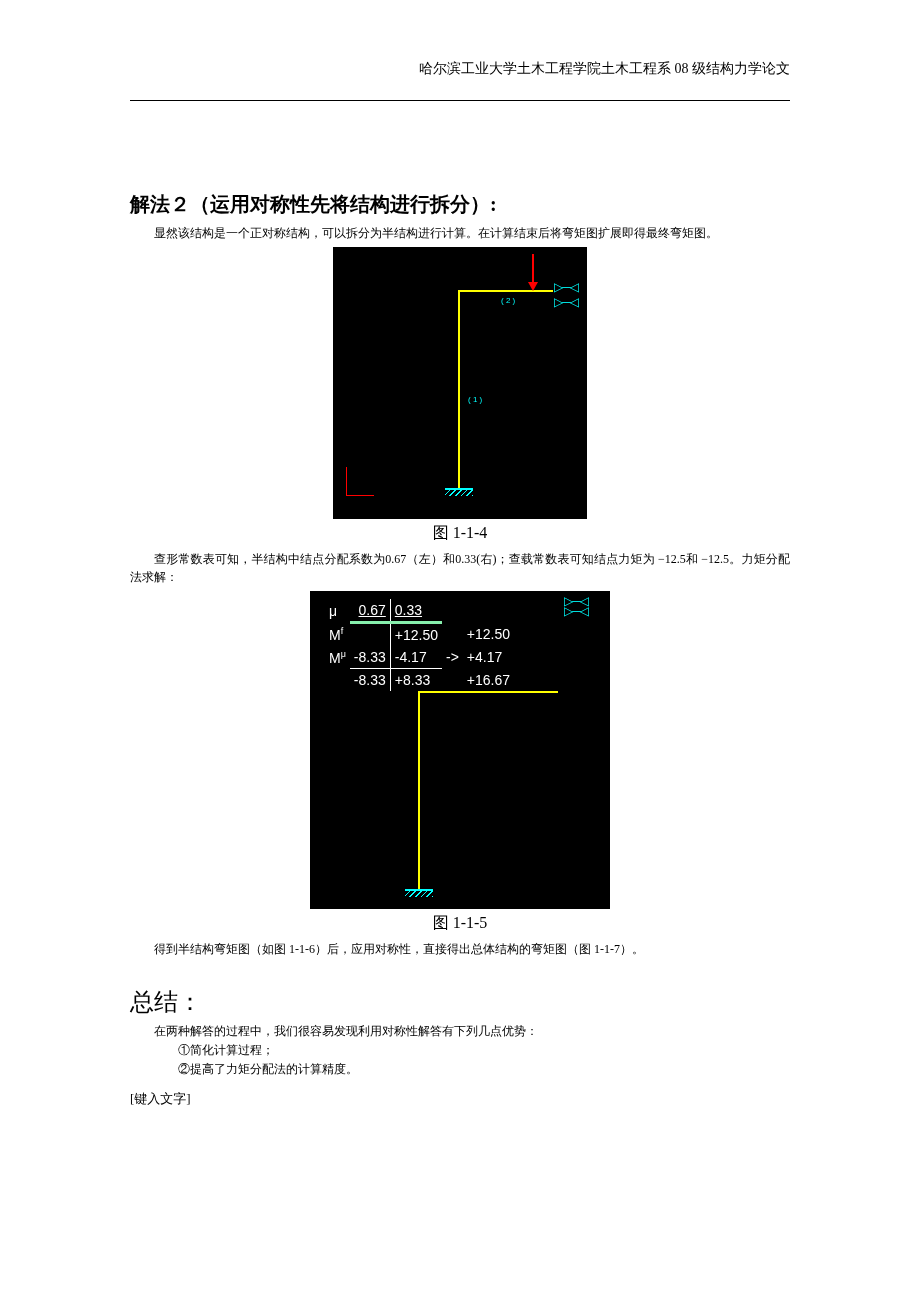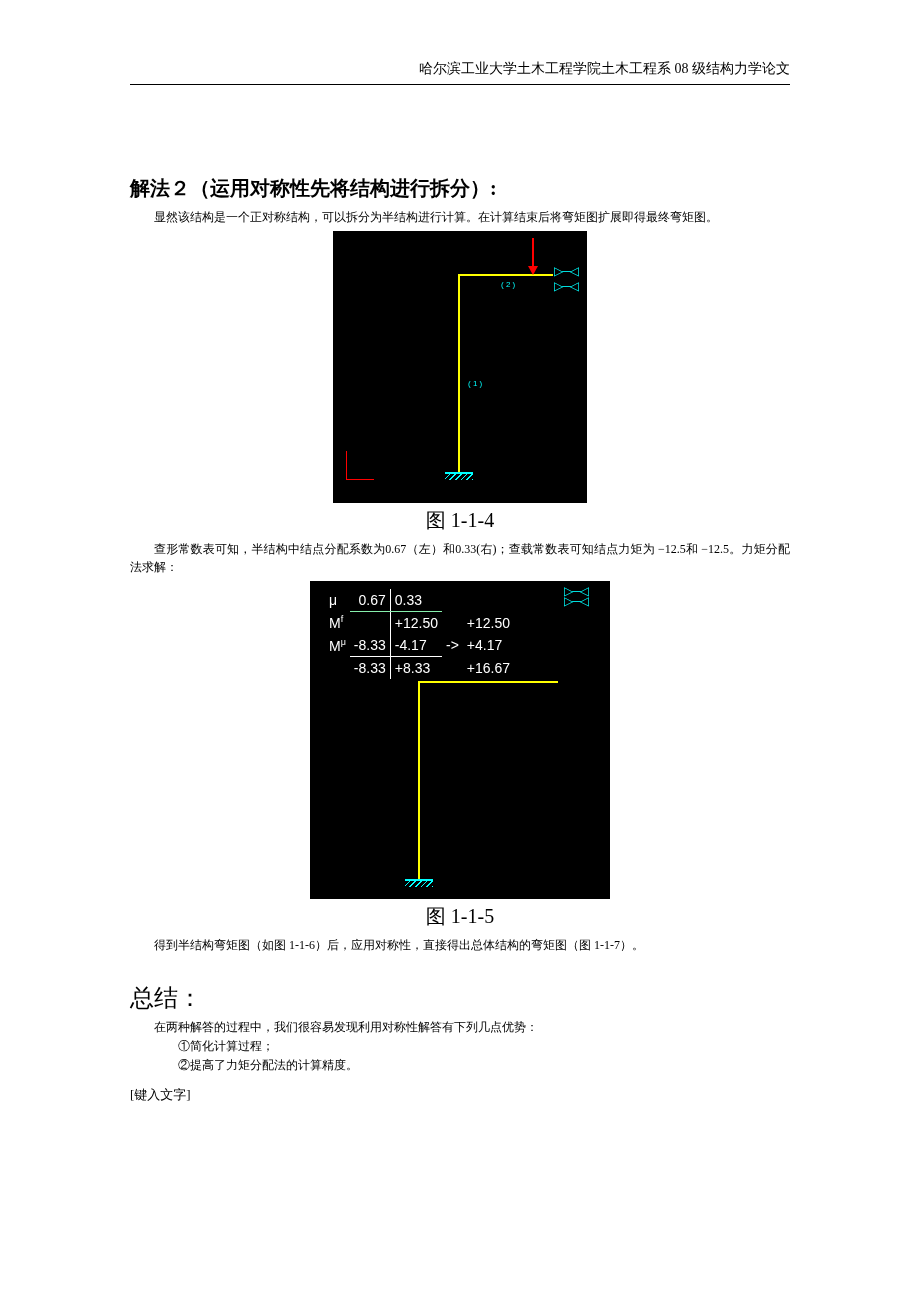--- a/index.html
+++ b/index.html
@@ -10,21 +10,21 @@
     width: 920px;
   }
   .page {
     padding: 60px 130px 30px 130px;
     box-sizing: border-box;
     color: #000;
   }
   .header-line {
     text-align: right;
     font-size: 14px;
-    padding-bottom: 6px;
+    padding-bottom: 22px;
     border-bottom: 1px solid #000;
     margin-bottom: 90px;
   }
   .section-title {
     font-weight: bold;
     font-size: 20px;
     margin-bottom: 6px;
   }
   .body-text {
     font-size: 12px;
@@ -38,21 +38,21 @@
     margin: 4px 0 0 0;
   }
   .fig-canvas {
     background: #000000;
     position: relative;
   }
   .fig1 { width: 254px; height: 272px; }
   .fig2 { width: 300px; height: 318px; }
   .caption {
     text-align: center;
-    font-size: 20px;
+    font-size: 16px;
     margin: 4px 0 6px 0;
   }
   .fig1 .beam-v { position:absolute; left:125px; top:43px; width:2px; height:198px; background:#ffff00; }
   .fig1 .beam-h { position:absolute; left:125px; top:43px; width:95px; height:2px; background:#ffff00; }
   .fig1 .ground { position:absolute; left:112px; top:241px; width:28px; height:2px; background:#00ffff; }
   .fig1 .hatch  { position:absolute; left:112px; top:243px; width:28px; height:6px;
     background: repeating-linear-gradient(-45deg,#00ffff 0 1px,transparent 1px 4px); }
   .fig1 .arrow-shaft { position:absolute; left:199px; top:7px; width:2px; height:30px; background:#ff0000; }
   .fig1 .arrow-head { position:absolute; left:195px; top:35px; width:0; height:0;
     border-left:5px solid transparent; border-right:5px solid transparent; border-top:9px solid #ff0000; }
@@ -68,21 +68,21 @@
   .fig2 .hatch  { position:absolute; left:95px; top:300px; width:28px; height:6px;
     background: repeating-linear-gradient(-45deg,#00ffff 0 1px,transparent 1px 4px); }
   .fig2 .roller { position:absolute; left:254px; top:5px; font-size:12px; color:#00ffff; line-height:10px; font-family:sans-serif; letter-spacing:-1px;}
   .tbl {
     position:absolute; left:15px; top:8px;
     color:#ffffff; font-family: Arial, sans-serif; font-size:14px;
     border-collapse: collapse;
   }
   .tbl td { padding: 3px 4px; white-space:nowrap; }
   .tbl .br { border-right:1px solid #fff; }
-  .tbl .bb { border-bottom:1px solid #86efac; }
+  .tbl .bb { border-bottom:3px solid #86efac;text-decoration:underline; }
   .tbl .bbw { border-bottom:1px solid #fff; }
   sup { font-size:9px; }
   .footer-note {
     font-size: 13px;
     margin-top: 12px;
   }
   .summary-title { font-weight:normal; font-size:24px; margin-top:28px; margin-bottom:4px;}
   .indent2 { text-indent: 4em; }
 </style>
 </head>

